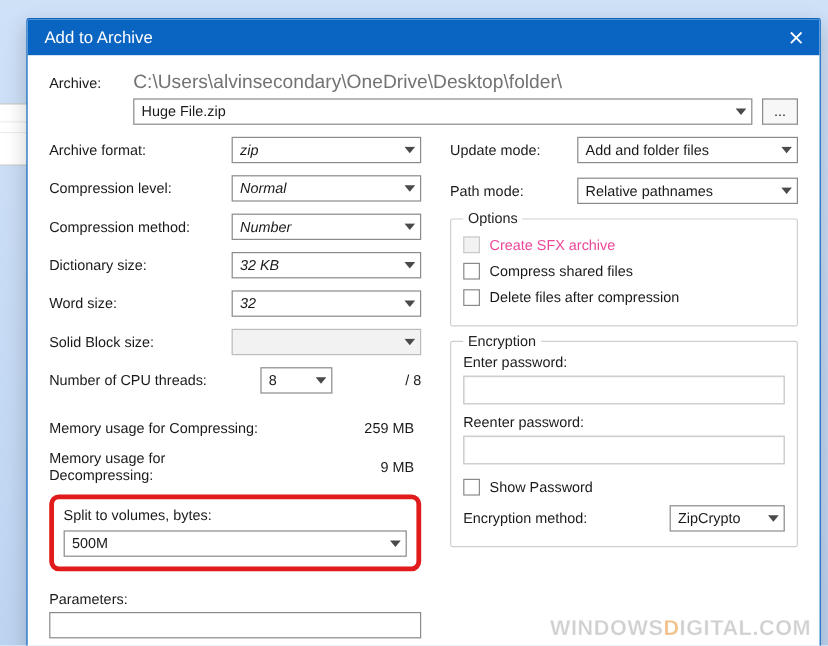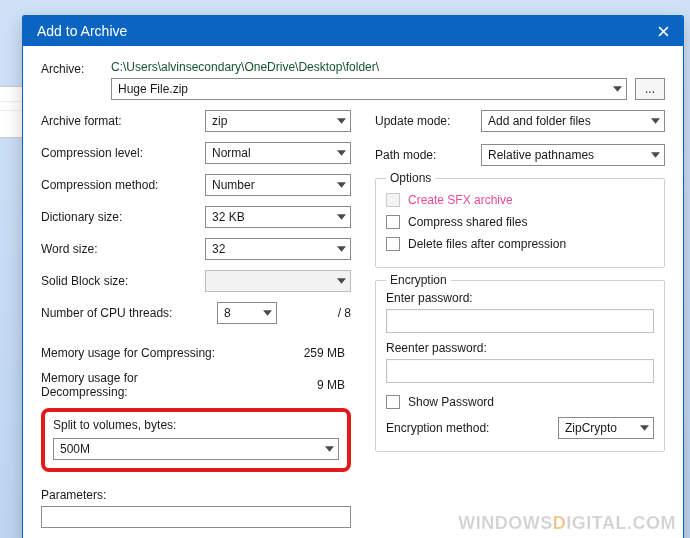--- a/index.html
+++ b/index.html
@@ -63,21 +63,21 @@
     display: flex;
     flex-direction: column;
     gap: 10px;
     color: #1a1a1a;
   }
 
   
   .archive-row { display: flex; gap: 10px; }
   .archive-label { width: 60px; padding-top: 2px; }
   .archive-right { flex: 1; display: flex; flex-direction: column; gap: 4px; }
-  .archive-path { font-size: 12px; color: #14532d; }
+  .archive-path { font-size: 16px; color: #737373; }
   .archive-input-line { display: flex; gap: 8px; }
   .archive-input {
     flex: 1; height: 22px; border: 1px solid #8a8a8a;
     padding: 0 20px 0 6px; font-size: 12px;
     position: relative; background: #fff;
     display: flex; align-items: center;
   }
   .archive-input .chev { position: absolute; right: 4px; top: 50%; transform: translateY(-50%); }
   .browse-btn {
     width: 30px; height: 22px; border: 1px solid #8a8a8a;
@@ -85,21 +85,21 @@
     font-size: 12px; background: #f7f7f7; cursor: pointer;
   }
 
   
   .columns { display: flex; gap: 24px; }
   .col-left { width: 310px; display: flex; flex-direction: column; gap: 10px; }
   .col-right { flex: 1; display: flex; flex-direction: column; gap: 12px; }
 
   .form-row { display: flex; align-items: center; height: 22px; }
   .form-row .lbl { flex: 1; }
-  .form-row .ctrl { width: 146px; }
+  .form-row .ctrl { width: 158px; font-style: italic; }
   .form-row.readonly .valnum { width: 134px; text-align: right; padding-right: 6px; }
 
   .select {
     position: relative;
     height: 22px;
     border: 1px solid #8a8a8a;
     background: #fff;
     font-size: 12px;
     padding: 0 18px 0 6px;
     display: flex; align-items: center;

